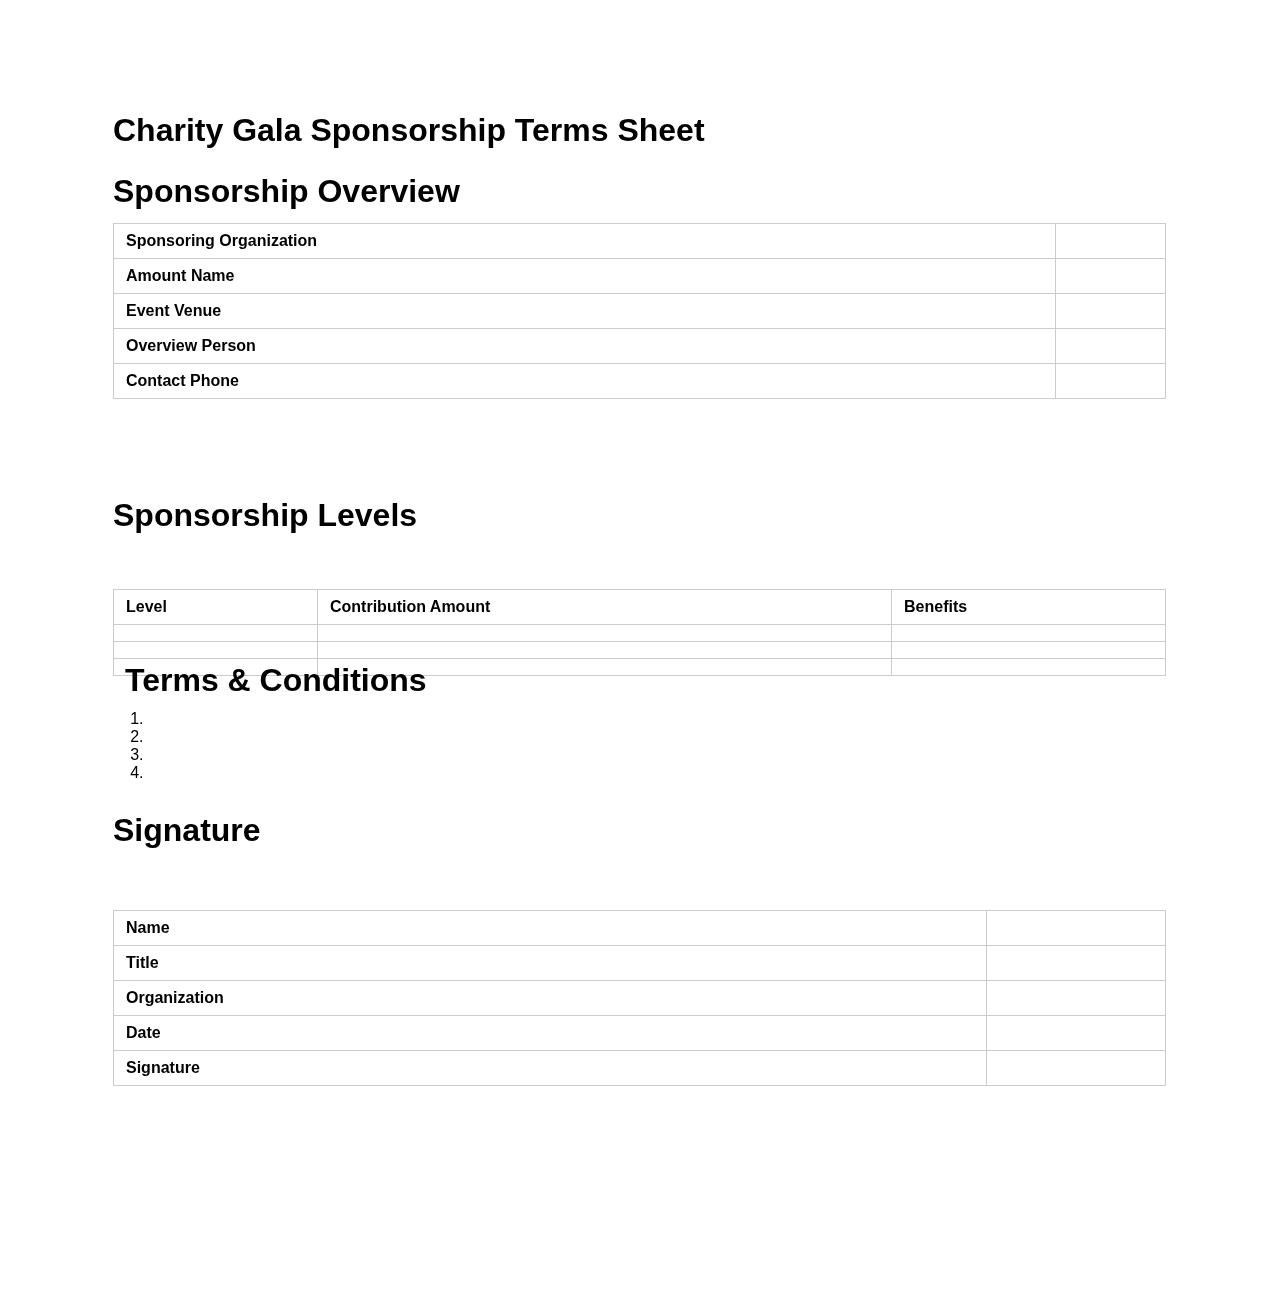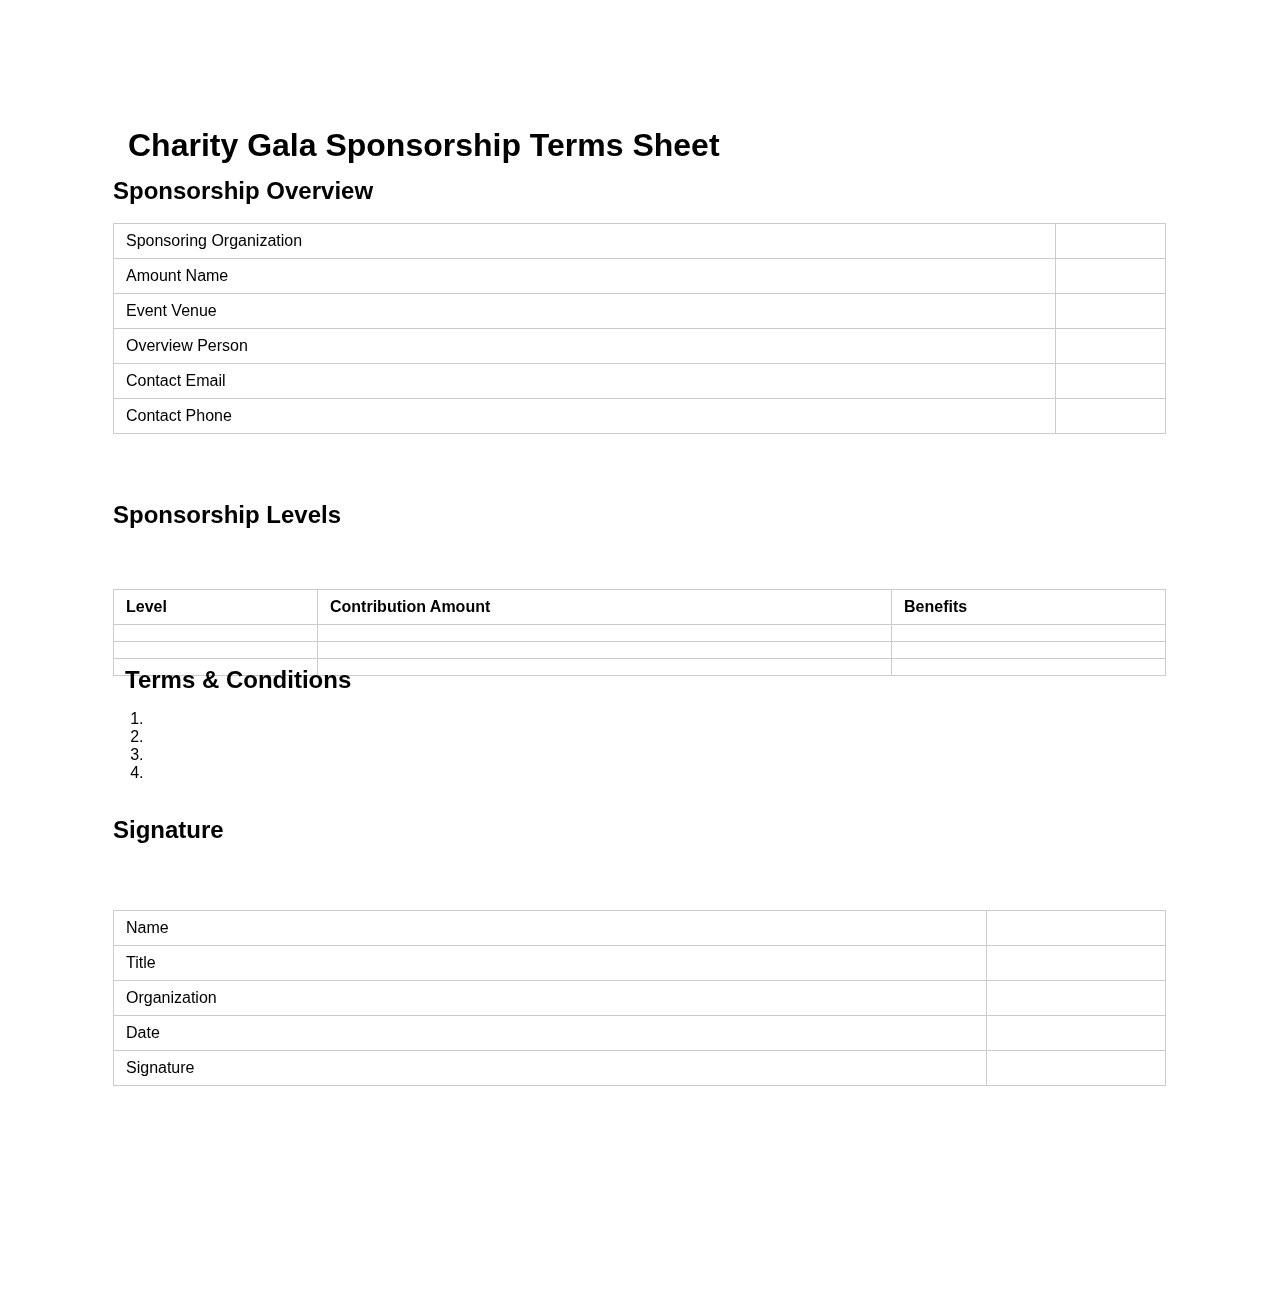--- a/index.html
+++ b/index.html
@@ -2,37 +2,37 @@
 <html><head>
 <meta charset="utf-8">
 <style>
   html, body { margin: 0; padding: 0; background: #ffffff; }
   body {
     width: 1278px; height: 1300px; position: relative;
     font-family: "Liberation Sans", sans-serif; color: #000;
   }
   .page { position: absolute; left: 113px; top: 0; width: 1052px; }
   h1 {
-    position: absolute; top: 110px; left: 0; margin: 15px;
+    position: absolute; top: 110px; left: 0; margin: 0;
     font-size: 32px; font-weight: bold; line-height: 40px; white-space: nowrap;
   }
   h2 {
     position: absolute; left: 0; margin: 0;
-    font-size: 24px; font-weight: bold; line-height: 30px; white-space: nowrap;
+    font-size: 32px; font-weight: bold; line-height: 30px; white-space: nowrap;
   }
   table {
     position: absolute; left: 0; width: 1052px;
     border-collapse: collapse; table-layout: fixed;
   }
   td, th {
     border: 1px solid #cccccc; padding: 0 12px;
     font-size: 16px; text-align: left; vertical-align: middle;
   }
   .kv td { height: 34px; }
-  .kv td.label { font-weight: normal; }
+  .kv td.label { font-weight: bold; }
   .levels th { height: 34px; font-weight: bold; }
   .levels td { height: 16px; padding: 0; }
   ol {
     position: absolute; left: 0; top: 710px; margin: 0; padding-left: 35px;
     font-size: 16px; line-height: 18px;
   }
   ol li { height: 18px; }
 </style>
 </head>
 <body>
@@ -54,24 +54,20 @@
       <tr>
           <td class="label">Amount Name</td>
           <td></td>
         </tr>
       <tr>
           <td class="label">Event Venue</td>
           <td></td>
         </tr>
       <tr>
           <td class="label">Overview Person</td>
-          <td></td>
-        </tr>
-      <tr>
-          <td class="label">Contact Email</td>
           <td></td>
         </tr>
       <tr>
           <td class="label">Contact Phone</td>
           <td></td>
         </tr>
     </tbody>
   </table>
 
   <h2 style="top:500px;">Sponsorship Levels</h2>

